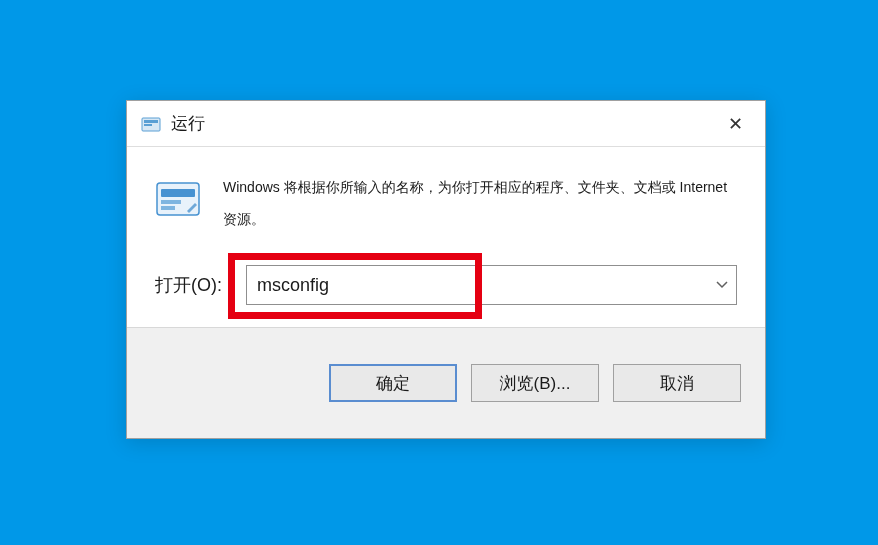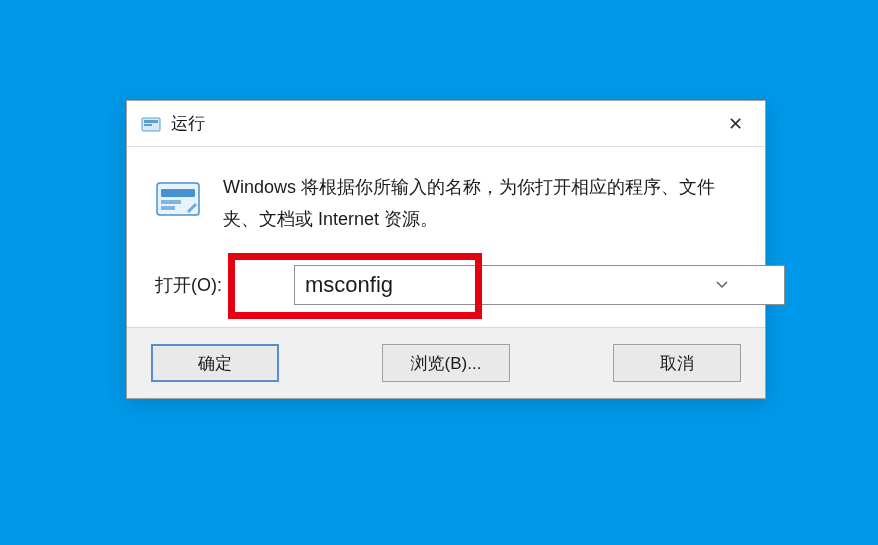--- a/index.html
+++ b/index.html
@@ -73,21 +73,21 @@
     }
     
     .run-icon {
       width: 46px;
       height: 46px;
       flex-shrink: 0;
       margin-top: 4px;
     }
     
     .desc-text {
-      font-size: 18px;
+      font-size: 14px;
       color: #1a1a1a;
       line-height: 32px;
     }
     
     .input-row {
       display: flex;
       align-items: center;
       gap: 24px;
       position: relative;
     }
@@ -101,25 +101,24 @@
     .combo-wrapper {
       flex: 1;
       position: relative;
     }
     
     .combo-input {
       width: 100%;
       height: 40px;
       border: 1px solid #8f8f8f;
       padding: 0 36px 0 10px;
-      font-size: 22px;
+      font-size: 18px;
       color: #1a1a1a;
       outline: none;
       font-family: "Segoe UI", sans-serif;
-      margin-left: 48px;
     }
     
     .combo-dropdown {
       position: absolute;
       right: 8px;
       top: 50%;
       transform: translateY(-50%);
       pointer-events: none;
     }
     
@@ -129,23 +128,23 @@
       pointer-events: none;
       left: 73px;
       top: -12px;
       width: 254px;
       height: 66px;
     }
     
     .button-bar {
       background: #f0f0f0;
       border-top: 1px solid #d8d8d8;
-      padding: 16px 24px;
-      display: flex;
-      justify-content: space-between;
+      padding: 36px 24px;
+      display: flex;
+      justify-content: flex-end;
       gap: 14px;
     }
     
     .btn {
       min-width: 128px;
       height: 38px;
       background: #e9e9e9;
       border: 1px solid #a0a0a0;
       font-size: 17px;
       color: #1a1a1a;

